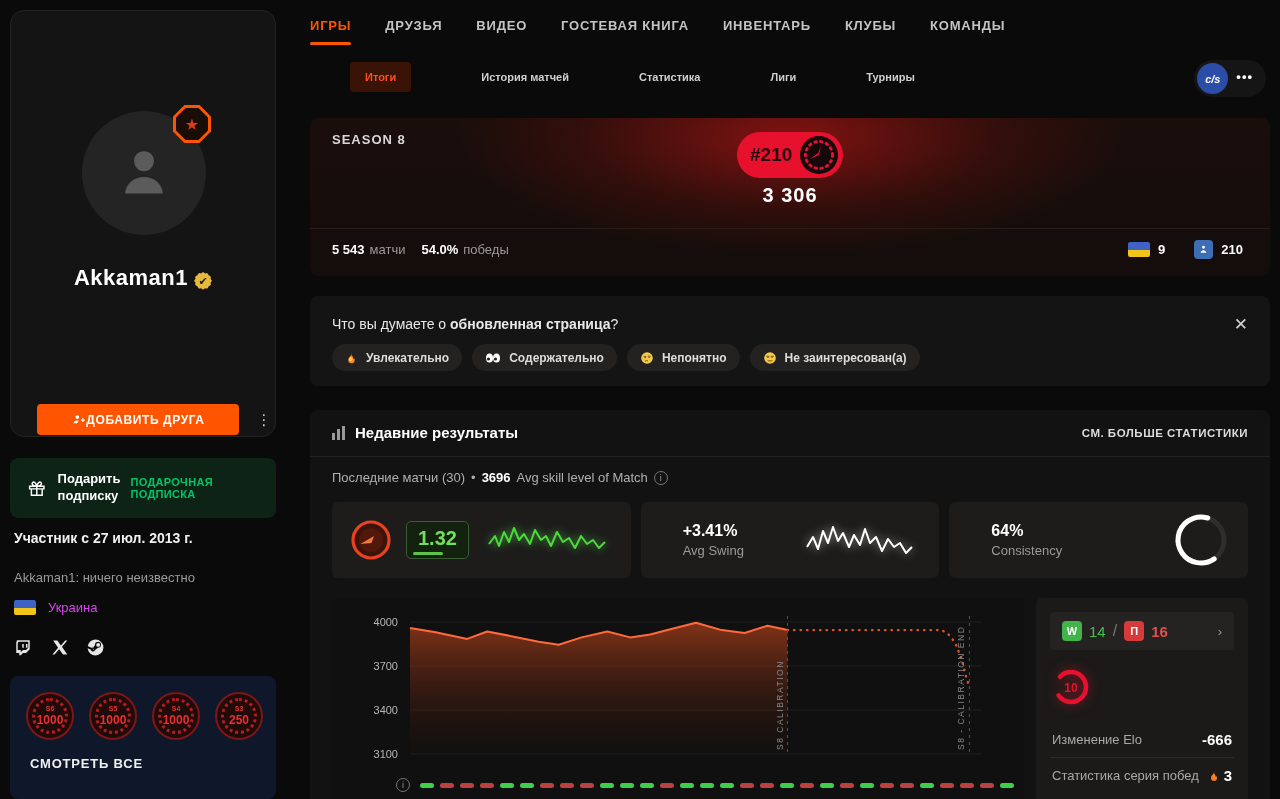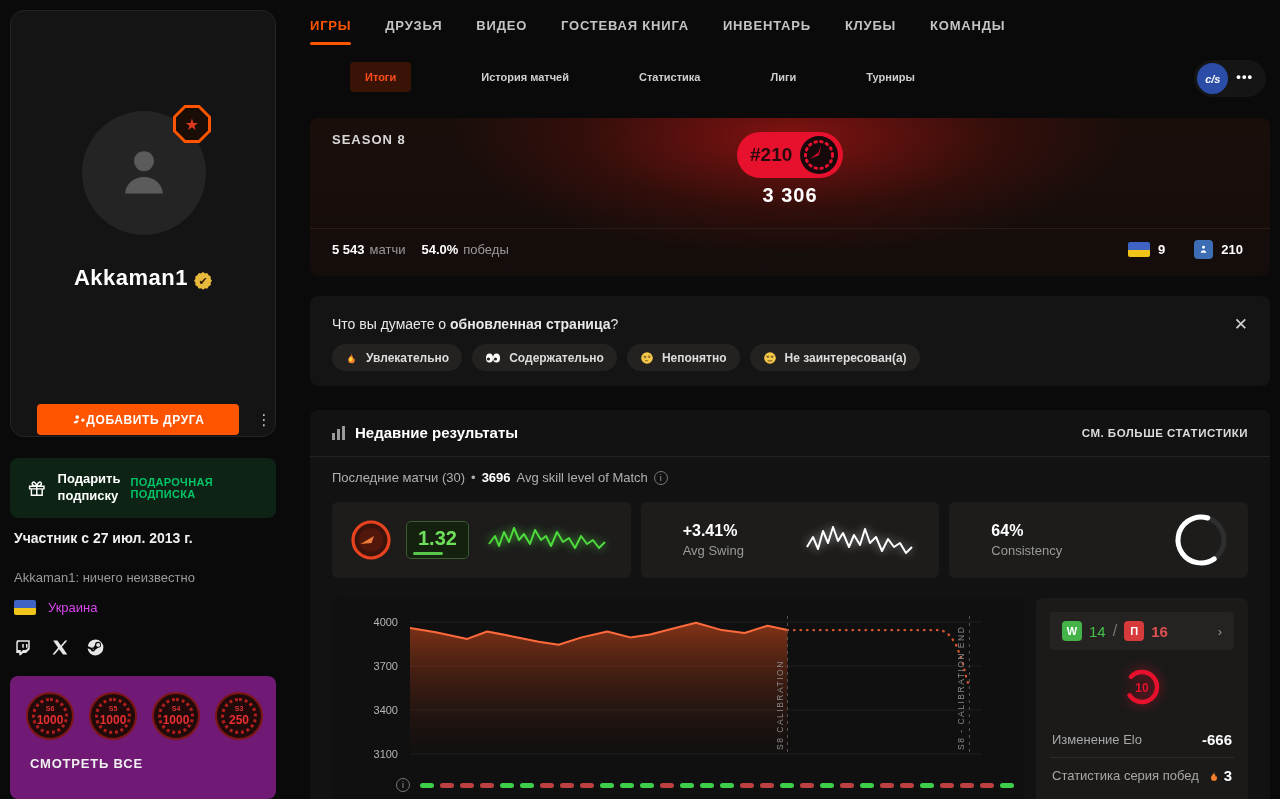--- a/index.html
+++ b/index.html
@@ -38,21 +38,21 @@
   #member-since { left:14px; top:530px; font-size:14px; font-weight:bold; color:#f0f0f0; }
   #status-line  { left:14px; top:570px; font-size:13px; color:#9a9a9a; }
   #country-row  { left:14px; top:600px; display:flex; align-items:center; gap:12px; }
   .ua-flag { width:22px; height:15px; border-radius:2px; overflow:hidden; display:inline-block; }
   .ua-flag i { display:block; height:50%; background:#3e63c4; }
   .ua-flag b { display:block; height:50%; background:#f0c419; }
   #country-row span { font-size:13px; color:#d946ef; }
   #social-row { left:12px; top:636px; display:flex; gap:14px; align-items:center; }
   #social-row .sicon { width:22px; height:22px; display:flex; align-items:center; justify-content:center; cursor:pointer; }
 
-  #badges-card { left:10px; top:676px; width:266px; height:123px; background:#701a75; border-radius:8px; }
+  #badges-card { left:10px; top:676px; width:266px; height:123px; background:#0f172a; border-radius:8px; }
   #medals { position:absolute; left:16px; top:16px; display:flex; gap:15px; }
   .medal { width:48px; height:48px; border-radius:50%; background:#200a0a;
     border:2px solid #7e1616; position:relative; display:flex; flex-direction:column;
     align-items:center; justify-content:center; }
   .medal::before { content:""; position:absolute; inset:4px; border-radius:50%;
     border:3px dotted #c22; opacity:.85; }
   .medal .s { font-size:7px; color:#d33; font-weight:bold; margin-bottom:1px; }
   .medal .v { font-size:12px; color:#e83030; font-weight:bold; }
   #view-all { position:absolute; left:20px; top:80px; font-size:13px; font-weight:bold;
     color:#f0f0f0; letter-spacing:.8px; cursor:pointer; }
@@ -148,21 +148,21 @@
   #summary-panel { width:238px; height:224px; background:#1b1a19; border-radius:6px; padding:14px; }
   #wl-bar { background:#242322; border-radius:4px; height:38px; display:flex; align-items:center;
     gap:7px; padding:0 12px; cursor:pointer; }
   .wl-box { width:20px; height:20px; border-radius:4px; color:#fff; font-size:11px; font-weight:bold;
     display:flex; align-items:center; justify-content:center; }
   .wl-box.w { background:#43b34a; } .wl-box.l { background:#d63a3a; }
   #wl-bar .wv { color:#43c24a; font-weight:normal; font-size:15px; }
   #wl-bar .lv { color:#e05050; font-weight:bold; font-size:15px; }
   #wl-bar .sep { color:#777; }
   #wl-bar .chev { margin-left:auto; color:#999; font-size:13px; }
-  #level-emblem { display:flex; justify-content:center; margin:16px 0 14px; }
+  #level-emblem { display:flex; margin:16px 0 14px; }
   .kv-row { display:flex; align-items:center; font-size:13px; color:#a8a8a8; padding:9px 2px; }
   .kv-row .val { margin-left:auto; font-size:15px; font-weight:bold; color:#fff;
     display:flex; align-items:center; gap:4px; }
   .panel-divider { height:1px; background:#2a2a2a; }
 
   text { font-family:"Liberation Sans","DejaVu Sans",sans-serif; }
 </style>
 </head>
 <body>
 

